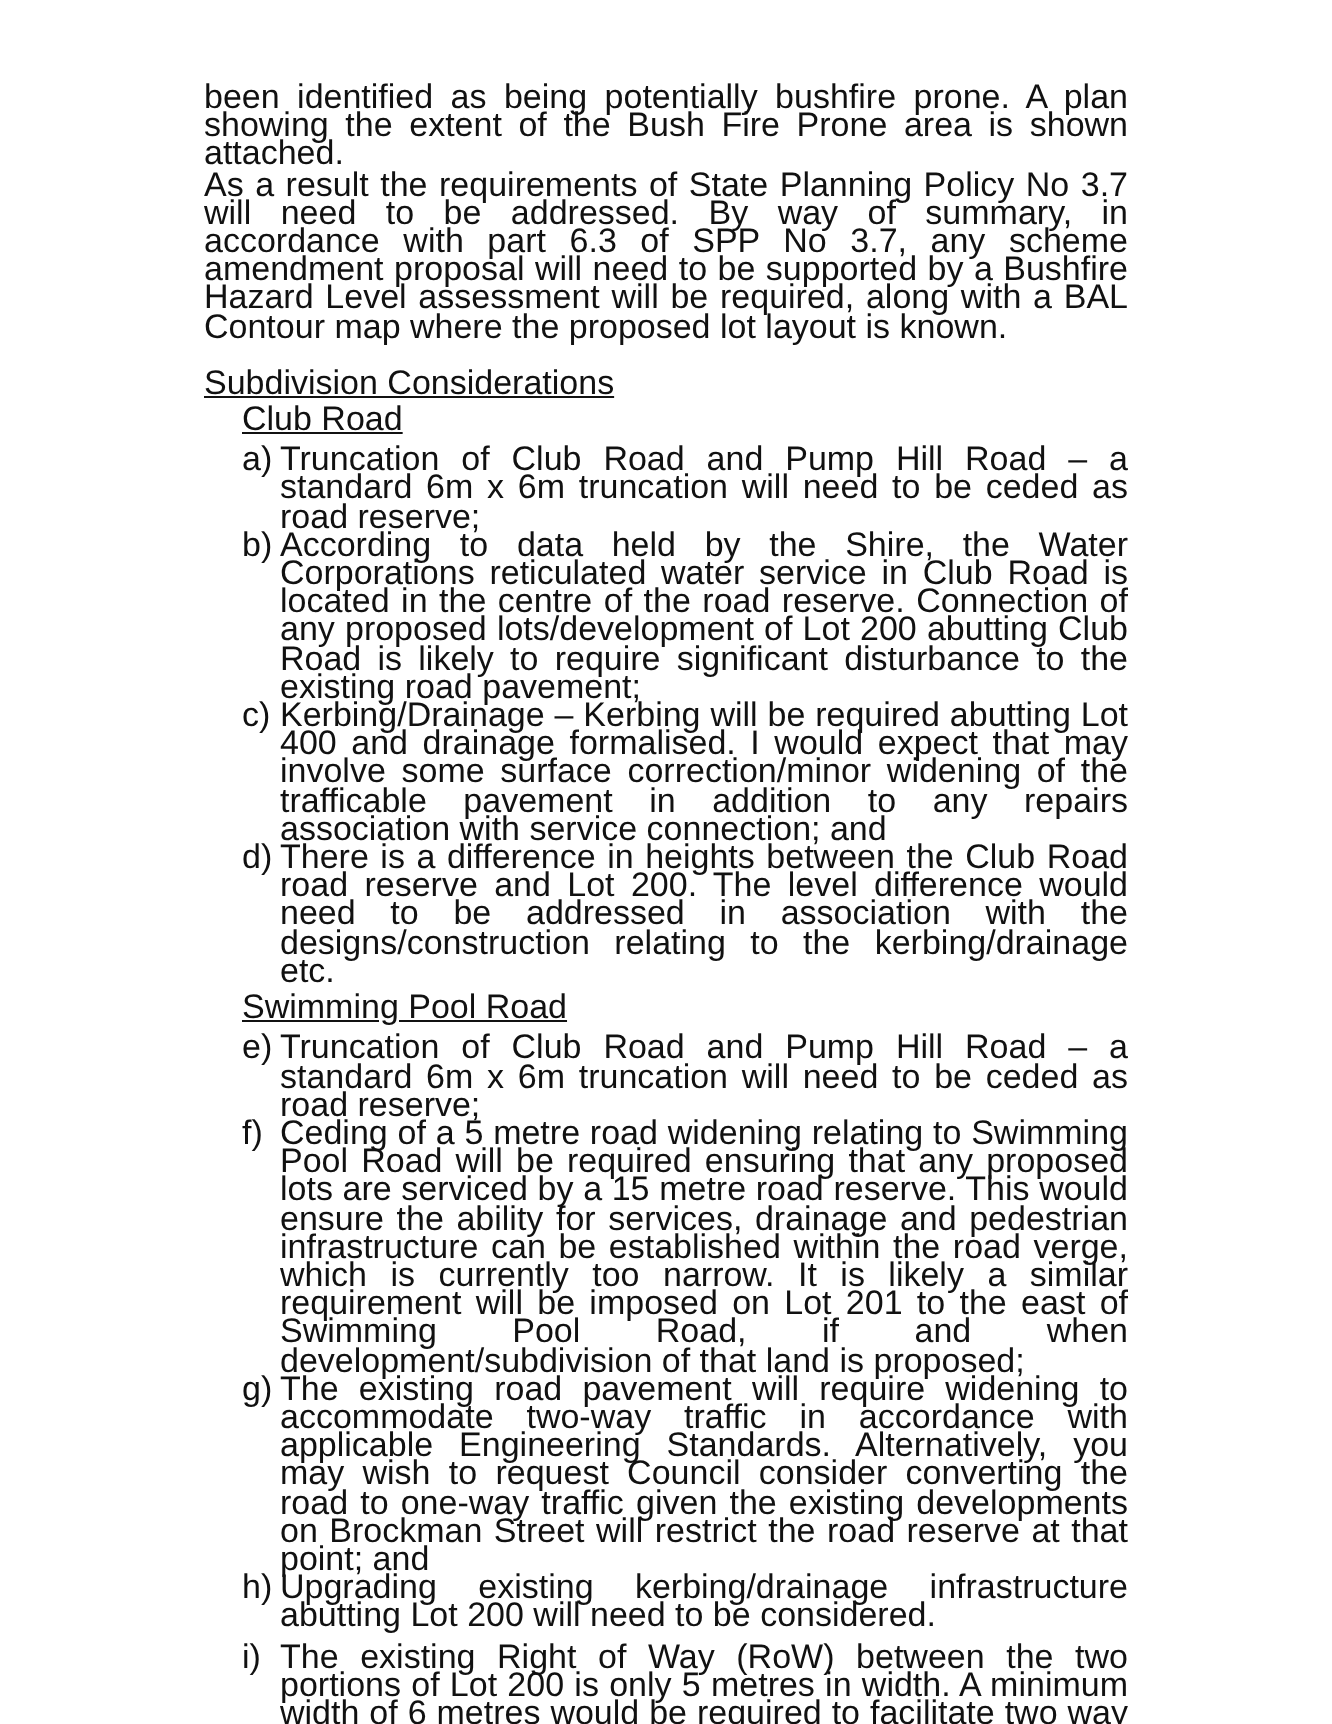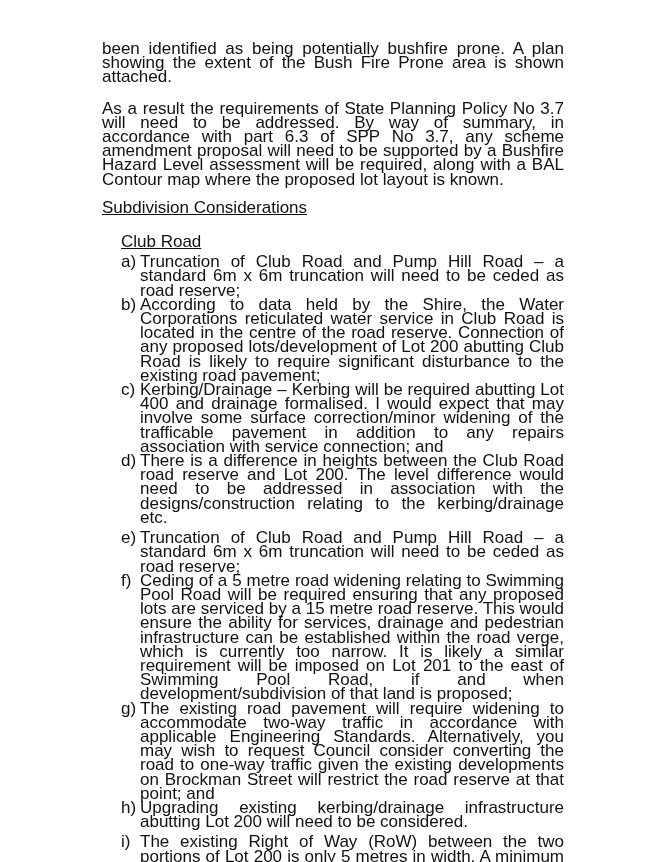--- a/index.html
+++ b/index.html
@@ -3,23 +3,23 @@
 <meta charset="utf-8">
 <style>
   html, body { margin: 0; padding: 0; background: #ffffff; }
   body { width: 666px; height: 862px; overflow: hidden; position: relative; }
   .page {
     position: absolute; left: 102px; top: 42px; width: 462px;
     font-family: "Liberation Sans", sans-serif;
     font-size: 17px; line-height: 14.2px; color: #111111;
   }
   p { margin: 0; text-align: justify; }
-  .gap { margin-top: 17px; }
+  .gap { margin-top: 1px; }
   .heading { text-decoration: underline; margin-top: 14px; }
-  .subheading { text-decoration: underline; margin-left: 19px; margin-top: 20px; }
+  .subheading { text-decoration: underline; margin-left: 19px; margin-top: 4px; }
   ol { list-style: none; margin: 6px 0 0 0; padding: 0; }
   li { position: relative; padding-left: 38px; text-align: justify; margin-bottom: 0px; }
   li .marker { position: absolute; left: 19px; top: 0; }
 </style>
 </head>
 <body>
 
 <div class="page">
   <p>been identified as being potentially bushfire prone.  A plan showing the extent of the Bush Fire Prone area is shown attached.</p>
   <p class="gap">As a result the requirements of State Planning Policy No 3.7 will need to be addressed. By way of summary, in accordance with part 6.3 of SPP No 3.7, any scheme amendment proposal will need to be supported by a Bushfire Hazard Level assessment will be required, along with a BAL Contour map where the proposed lot layout is known.</p>
@@ -27,20 +27,21 @@
   <p class="heading">Subdivision Considerations</p>
 
   <p class="subheading">Club Road</p>
   <ol>
     <li><span class="marker">a)</span><span>Truncation of Club Road and Pump Hill Road – a standard 6m x 6m truncation will need to be ceded as road reserve;</span></li>
     <li><span class="marker">b)</span><span>According to data held by the Shire, the Water Corporations reticulated water service in Club Road is located in the centre of the road reserve.  Connection of any proposed lots/development of Lot 200 abutting Club Road is likely to require significant disturbance to the existing road pavement;</span></li>
     <li><span class="marker">c)</span><span>Kerbing/Drainage – Kerbing will be required abutting Lot 400 and drainage formalised.  I would expect that may involve some surface correction/minor widening of the trafficable pavement in addition to any repairs association with service connection; and</span></li>
     <li><span class="marker">d)</span><span>There is a difference in heights between the Club Road road reserve and Lot 200.  The level difference would need to be addressed in association with the designs/construction relating to the kerbing/drainage etc.</span></li>
   </ol>
 
+  <p class="subheading">Swimming Pool Road</p>
   <ol>
     <li><span class="marker">e)</span><span>Truncation of Club Road and Pump Hill Road – a standard 6m x 6m truncation will need to be ceded as road reserve;</span></li>
     <li><span class="marker">f)</span><span>Ceding of a 5 metre road widening relating to Swimming Pool Road will be required ensuring that any proposed lots are serviced by a 15 metre road reserve.  This would ensure the ability for services, drainage and pedestrian infrastructure can be established within the road verge, which is currently too narrow.  It is likely a similar requirement will be imposed on Lot 201 to the east of Swimming Pool Road, if and when development/subdivision of that land is proposed;</span></li>
     <li><span class="marker">g)</span><span>The existing road pavement will require widening to accommodate two-way traffic in accordance with applicable Engineering Standards.  Alternatively, you may wish to request Council consider converting the road to one-way traffic given the existing developments on Brockman Street will restrict the road reserve at that point; and</span></li>
     <li><span class="marker">h)</span><span>Upgrading existing kerbing/drainage infrastructure abutting Lot 200 will need to be considered.</span></li>
   </ol>
 
   <ol>
     <li><span class="marker">i)</span><span>The existing Right of Way (RoW) between the two portions of Lot 200 is only 5 metres in width.  A minimum width of 6 metres would be required to facilitate two way traffic or garages with a nil setback to the laneway;</span></li>
   </ol>

